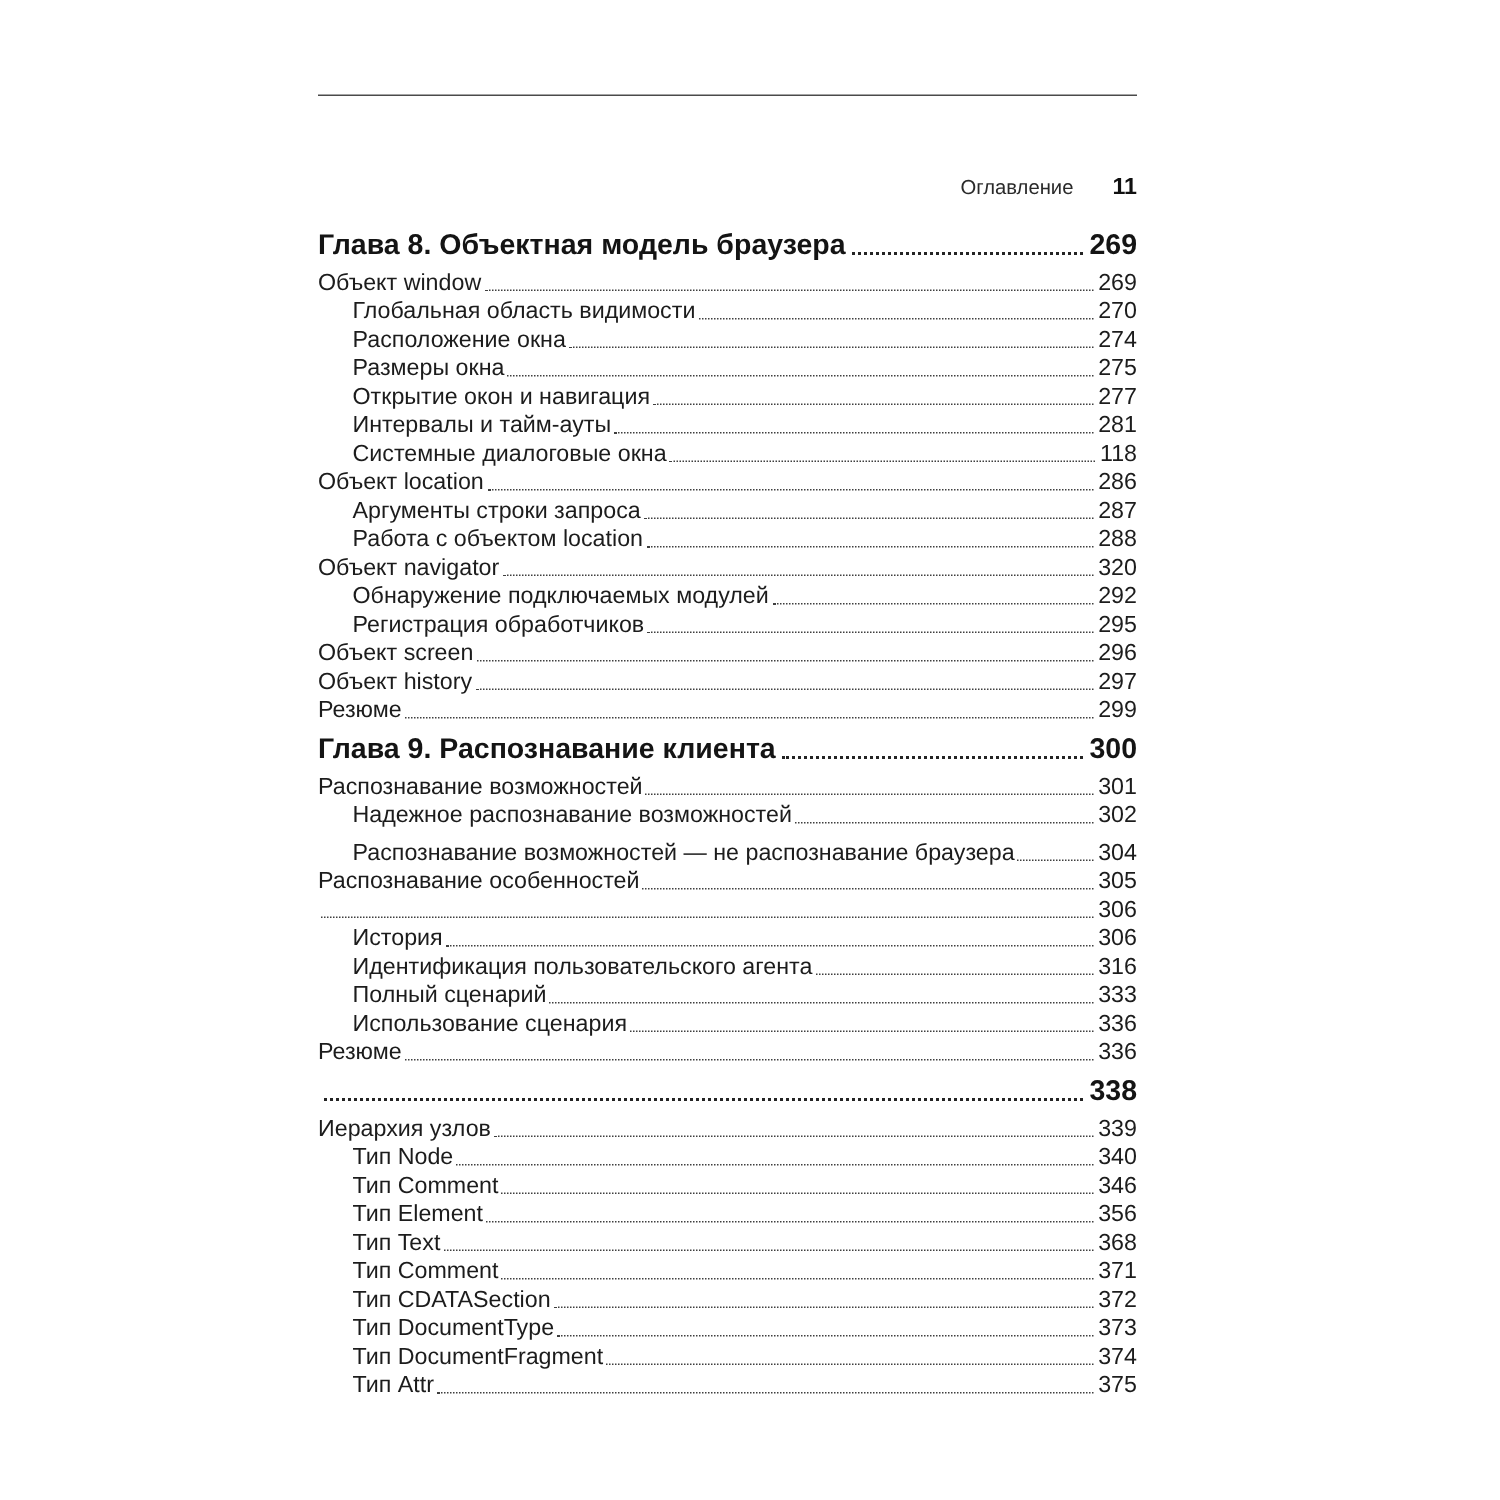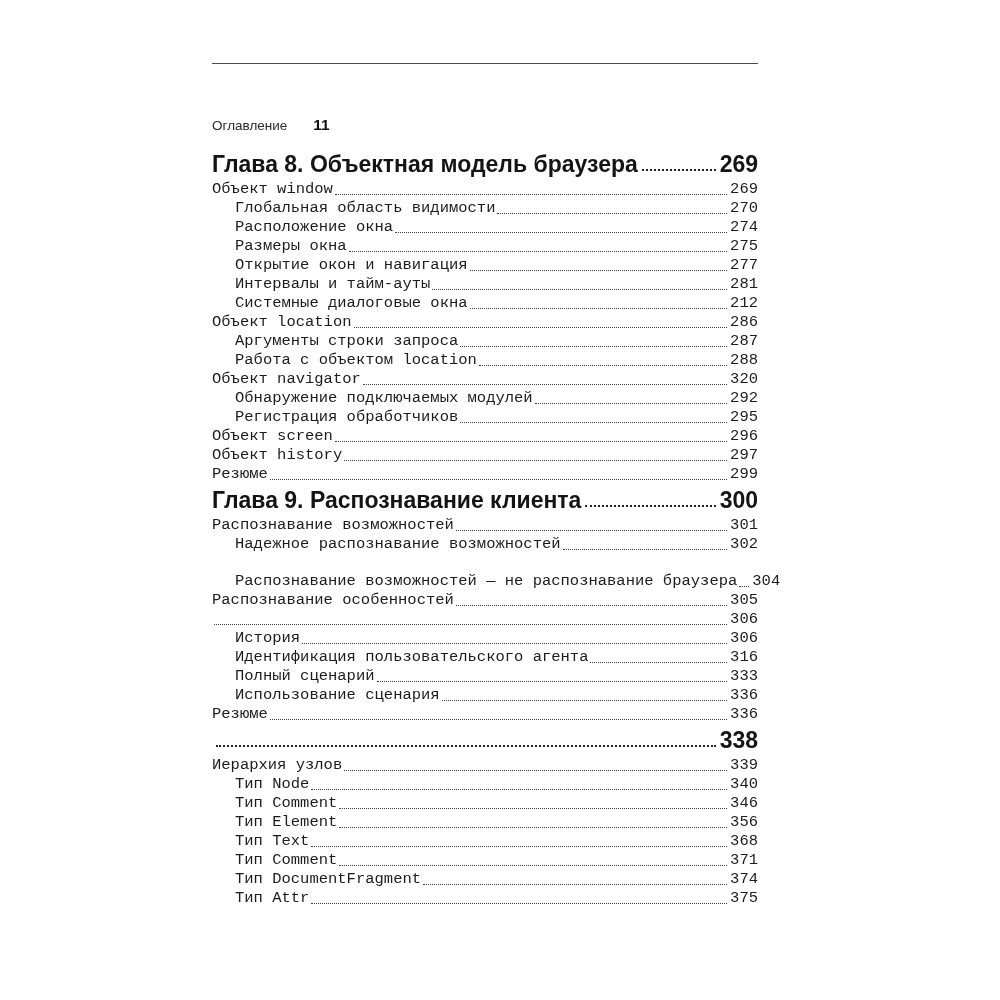--- a/index.html
+++ b/index.html
@@ -19,20 +19,21 @@
     left: 212px;
     top: 63px;
     width: 546px;
   }
   .head-rule {
     border-top: 1.6px solid #4a4a4a;
     height: 0;
   }
   .head-row {
     display: flex;
+    justify-content: flex-end;
     align-items: baseline;
     gap: 26px;
     padding-top: 4px;
     font-family: "Liberation Sans", sans-serif;
     line-height: 17px;
   }
   .head-title {
     font-size: 13.5px;
     color: #2a2a2a;
   }
@@ -43,44 +44,44 @@
     margin-top: 48px;
   }
   section.toc-section { margin-top: 6px; }
   section.toc-section:first-of-type { margin-top: 20px; }
 
   .chapter-row {
     display: flex;
     align-items: flex-end;
     font-family: "Liberation Sans", sans-serif;
     font-weight: 700;
-    font-size: 23px;
+    font-size: 19px;
     line-height: 21px;
     color: #141414;
     white-space: nowrap;
   }
   .ch-leader {
     flex: 1;
     border-bottom: 2px dotted #242424;
     margin: 0 4px 4px 4px;
     min-width: 10px;
   }
   .entries { margin-top: 5px; }
 
   .entry-row {
     display: flex;
     align-items: flex-end;
-    font-family: Liberation Mono, monospace;
+    font-family: Liberation Sans, sans-serif;
     font-size: 15.5px;
     line-height: 19px;
     color: #1c1c1c;
     white-space: nowrap;
   }
   .entry-row.level2 { padding-left: 23px; }
-  .entry-row.spaced { margin-top: 18px; }
+  .entry-row.spaced { margin-top: 6px; }
   .leader {
     flex: 1;
     border-bottom: 1.5px dotted #3f3f3f;
     margin: 0 3px 4px 2px;
     min-width: 10px;
   }
   .e-num, .ch-num { white-space: nowrap; }
 </style>
 </head>
 <body>
@@ -135,21 +136,21 @@
 
   <div class="entry-row level2">
     <span class="e-label">Интервалы и тайм-ауты</span>
     <span class="leader"></span>
     <span class="e-num">281</span>
   </div>
 
   <div class="entry-row level2">
     <span class="e-label">Системные диалоговые окна</span>
     <span class="leader"></span>
-    <span class="e-num">212</span>
+    <span class="e-num">118</span>
   </div>
 
   <div class="entry-row">
     <span class="e-label">Объект location</span>
     <span class="leader"></span>
     <span class="e-num">286</span>
   </div>
 
   <div class="entry-row level2">
     <span class="e-label">Аргументы строки запроса</span>
@@ -304,21 +305,31 @@
     <span class="leader"></span>
     <span class="e-num">368</span>
   </div>
 
   <div class="entry-row level2">
     <span class="e-label">Тип Comment</span>
     <span class="leader"></span>
     <span class="e-num">371</span>
   </div>
 
-
+  <div class="entry-row level2">
+    <span class="e-label">Тип CDATASection</span>
+    <span class="leader"></span>
+    <span class="e-num">372</span>
+  </div>
+
+  <div class="entry-row level2">
+    <span class="e-label">Тип DocumentType</span>
+    <span class="leader"></span>
+    <span class="e-num">373</span>
+  </div>
 
   <div class="entry-row level2">
     <span class="e-label">Тип DocumentFragment</span>
     <span class="leader"></span>
     <span class="e-num">374</span>
   </div>
 
   <div class="entry-row level2">
     <span class="e-label">Тип Attr</span>
     <span class="leader"></span>

